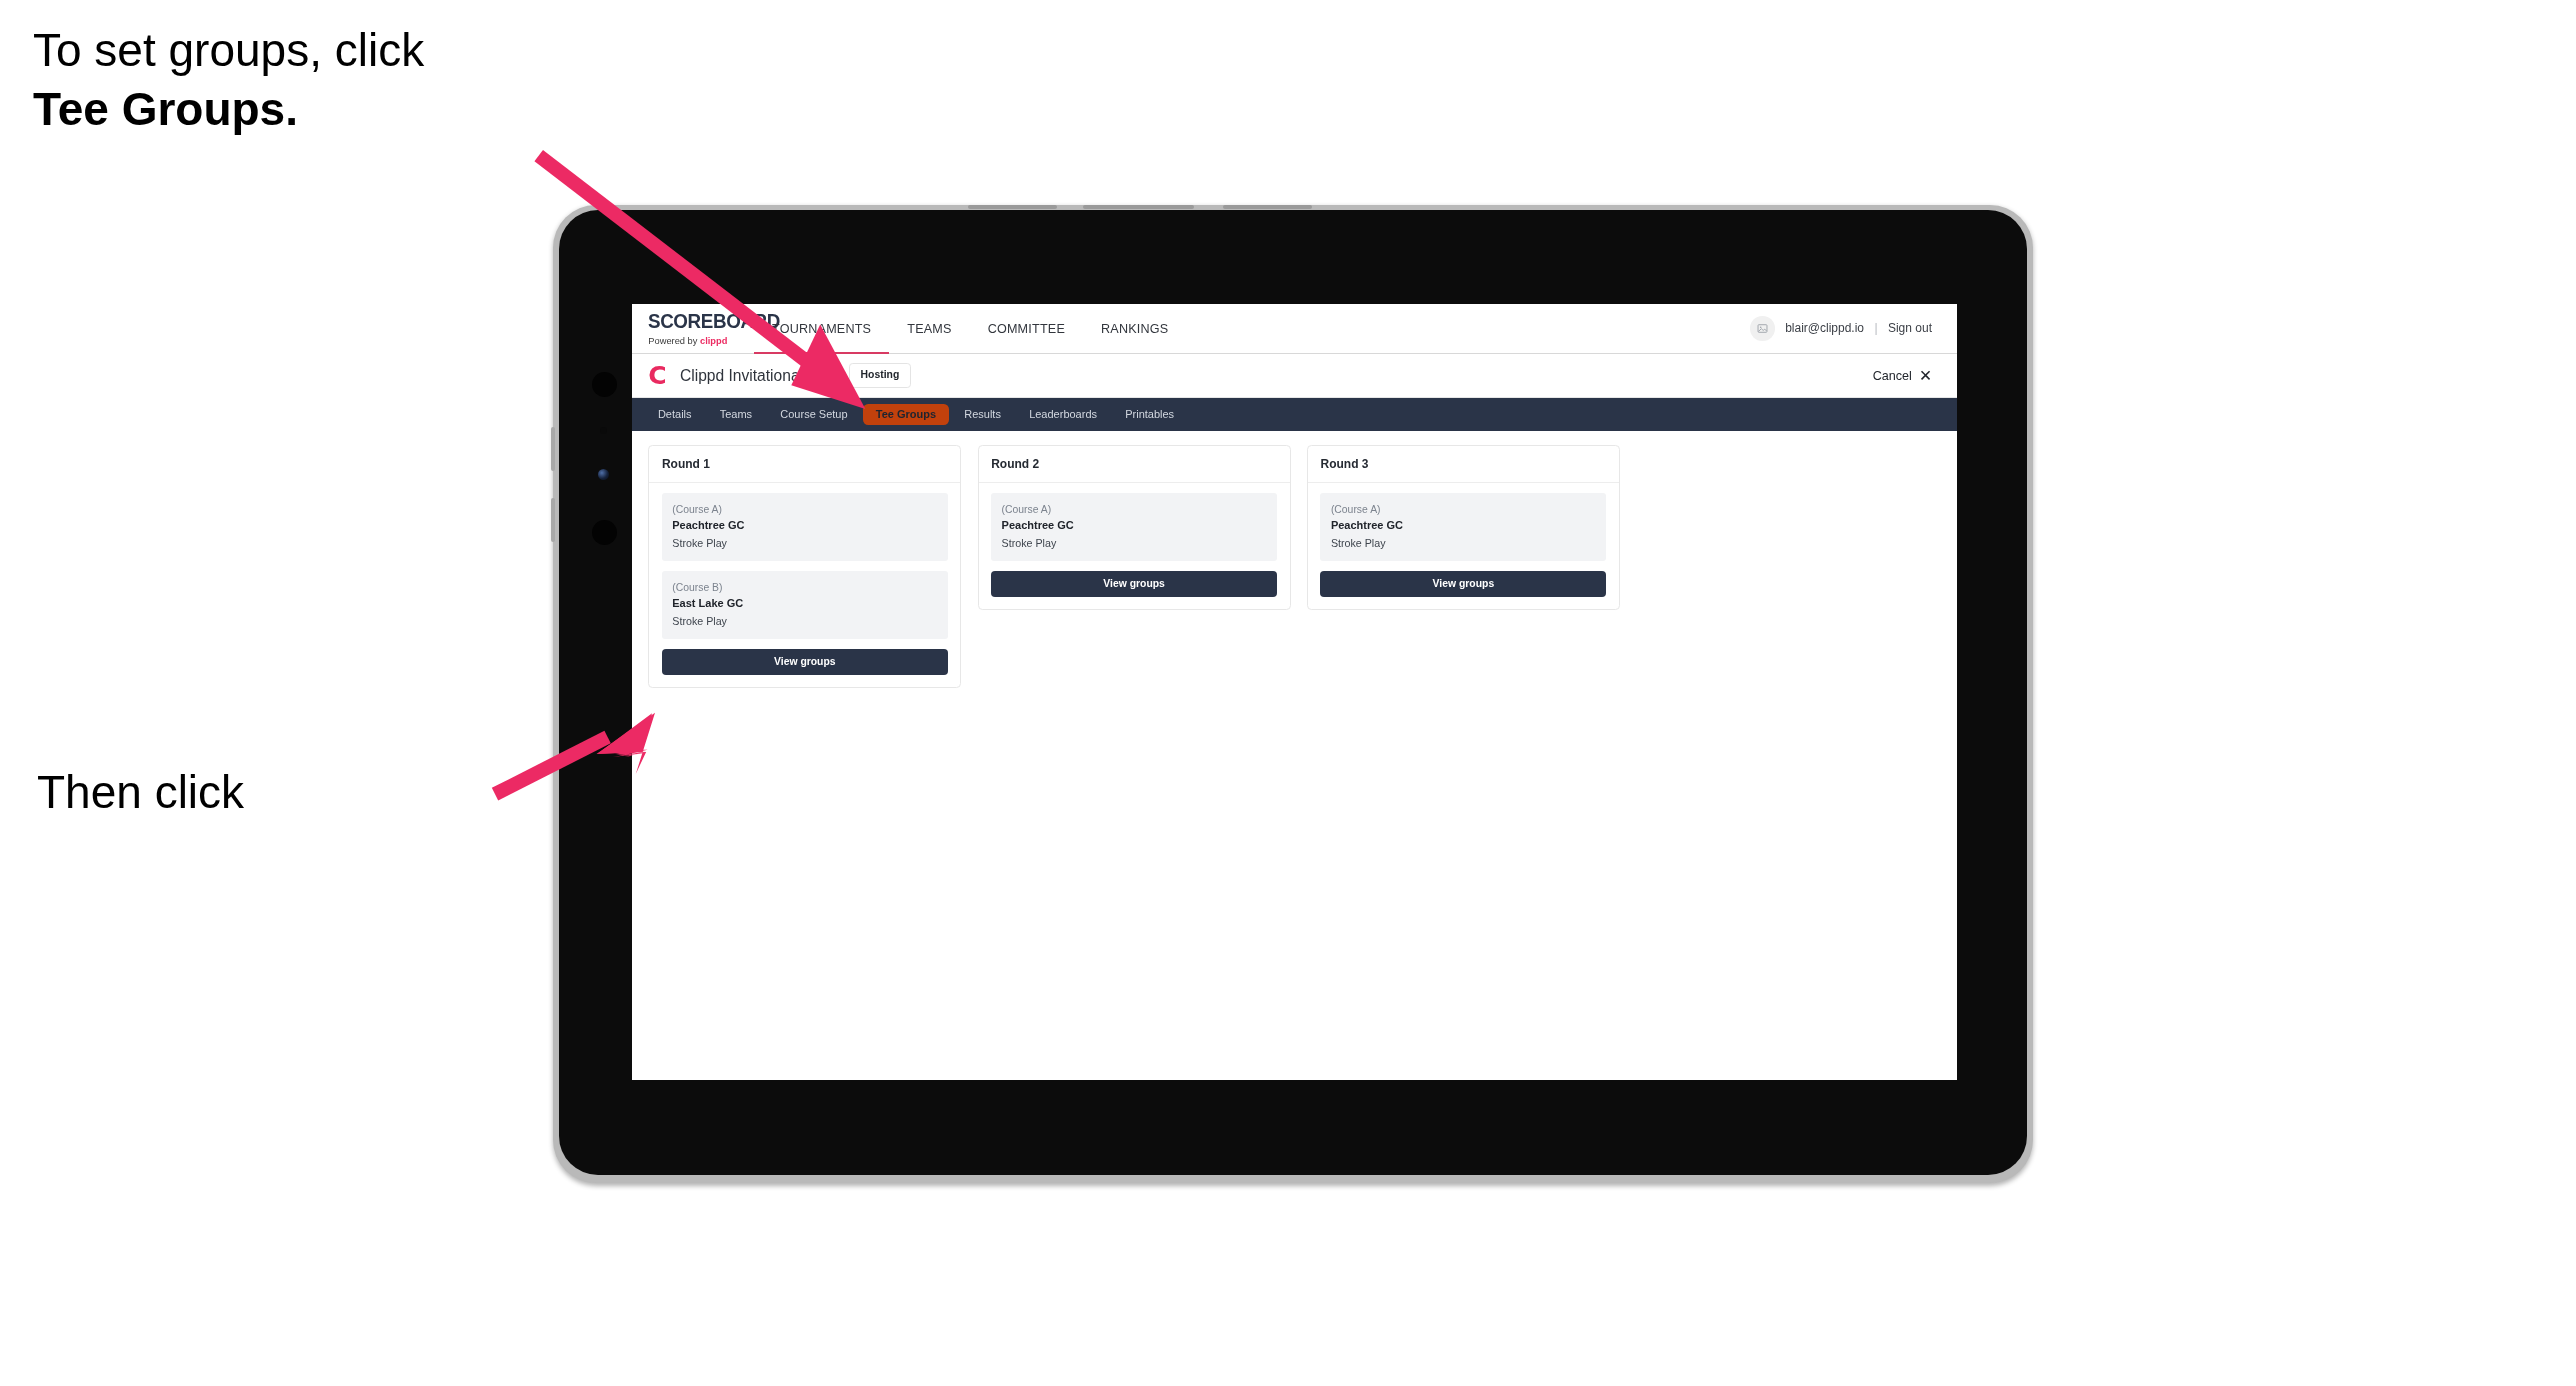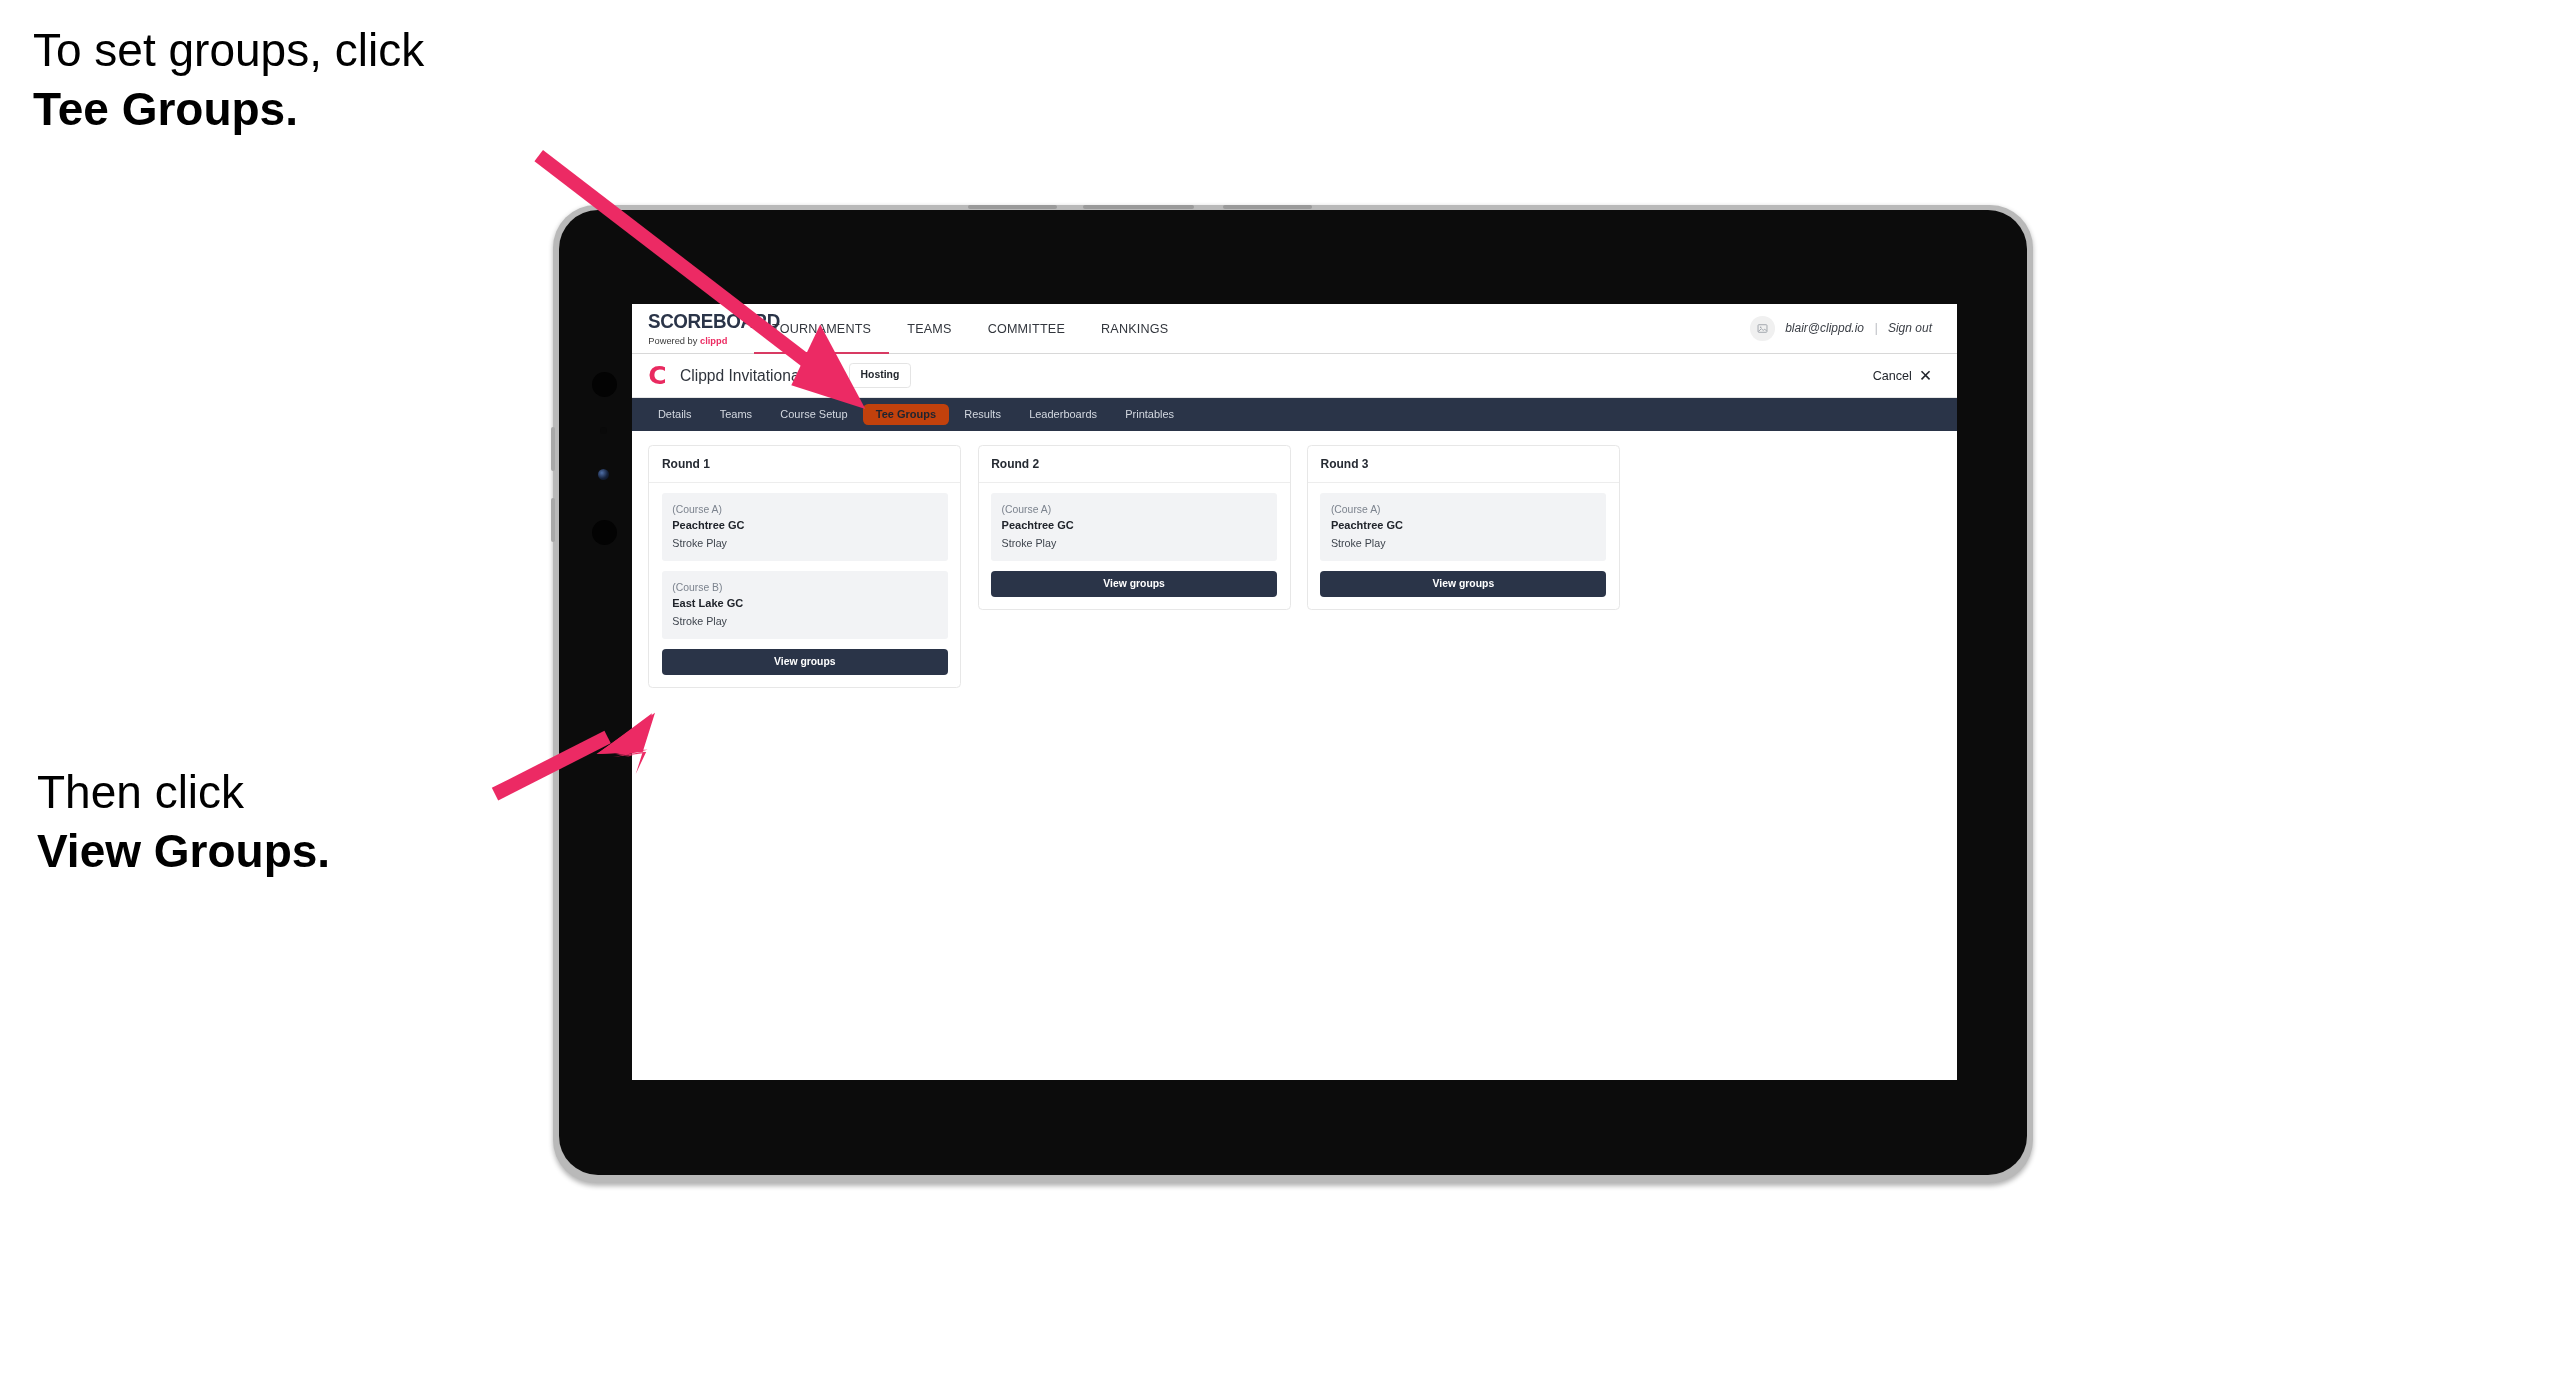--- a/index.html
+++ b/index.html
@@ -128,21 +128,21 @@
     padding-right:25px;
     gap:10.4px;
   }
   #avatar{
     width:24.4px; height:24.4px; border-radius:50%;
     background:#f0f0f0;
     display:flex; align-items:center; justify-content:center;
     color:#9aa0a6; font-size:11px;
   }
   #user-area .umail, #user-area .sep, #user-area .signout{
-    font-size:12px; color:#3b3f46;font-style:italic;
+    font-size:12px; color:#3b3f46;
   }
   #user-area .sep{ color:#b9bcc1; }
 
   
   #title-bar{
     height:44px;
     background:#fff;
     display:flex; align-items:center;
     padding:0 25px 0 16.3px;
     border-bottom:0.7px solid #e6e6e6;
@@ -246,21 +246,20 @@
 </head>
 <body>
 
 <div class="callout" id="callout-top">
   <span class="ln">To set groups, click</span>
   <span class="ln strong">Tee Groups.</span>
 </div>
 
 <div class="callout" id="callout-bottom">
   <span class="ln">Then click</span>
-  <span class="ln strong">View Groups.</span>
 </div>
 
 <div id="device">
   <div id="device-screen-black">
     <div class="sensor big" style="left:33px;  top:162px;"></div>
     <div class="sensor tiny" style="left:41px;  top:217px;"></div>
     <div class="sensor lens" style="left:39px;  top:259px;"></div>
     <div class="sensor big" style="left:33px;  top:310px;"></div>
   </div>
   <div class="antenna" style="left:415px; width:89px;"></div>

